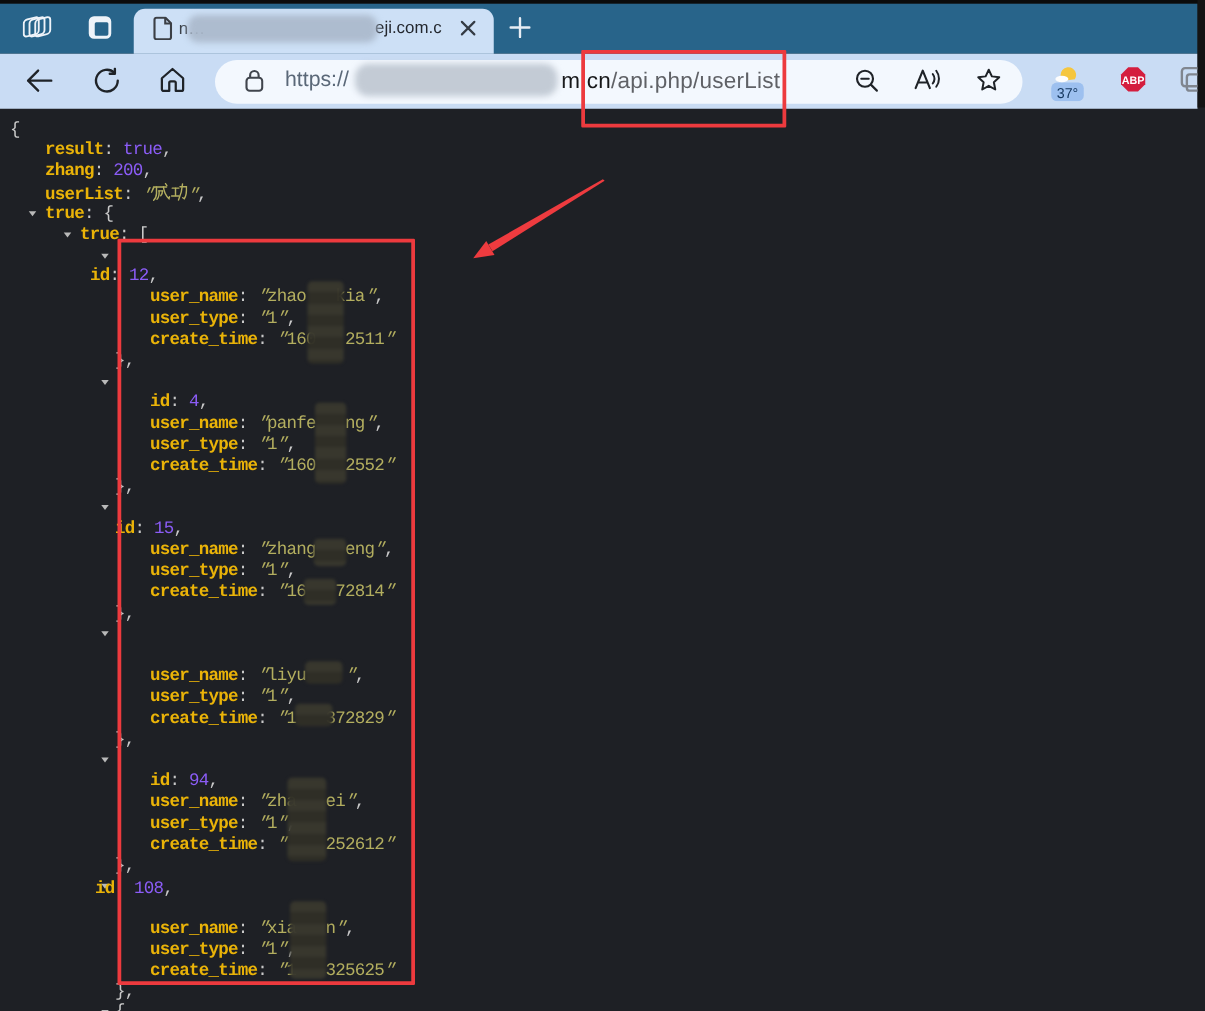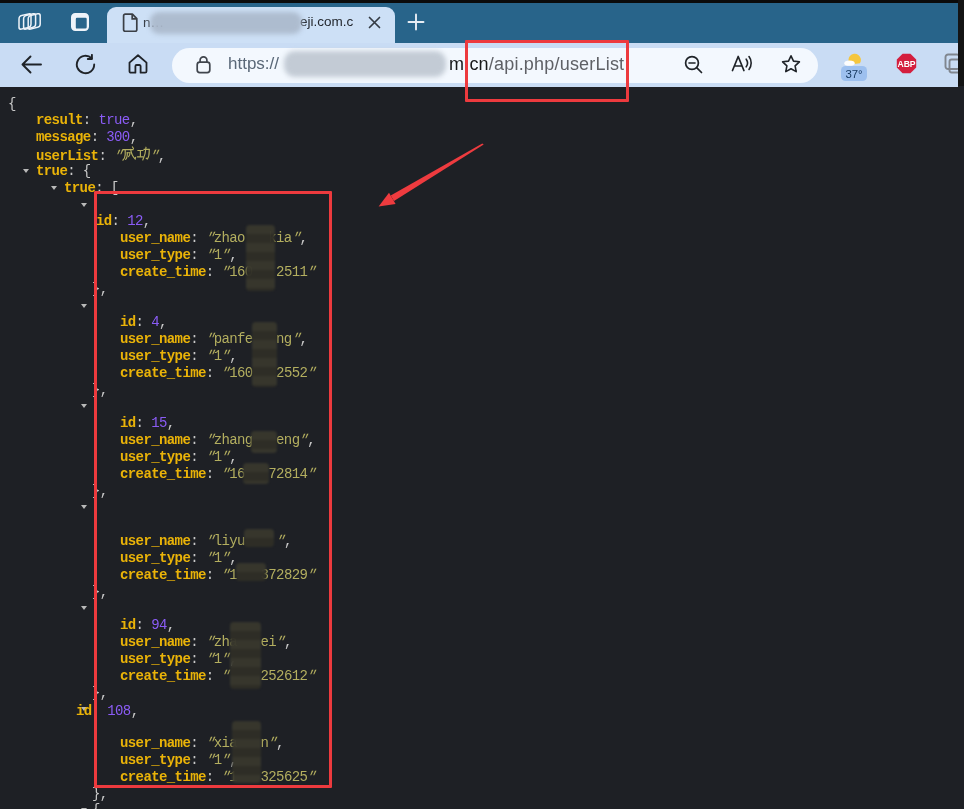--- a/index.html
+++ b/index.html
@@ -98,54 +98,54 @@
   </svg>
 
 <div class="abs" style="left:228px;top:52px;line-height:24px;font-size:17px;color:#5a6878;">https://</div>
 <div class="abs" style="left:449px;top:51px;line-height:26px;font-size:18px;letter-spacing:0.2px;color:#17181a;">m.cn<span style="color:#5f6166">/api.php/userList</span></div>
 <div class="abs" style="left:143px;top:15px;font-size:13.5px;color:#3a4048;">n…</div>
 <div class="abs" style="left:300px;top:14px;font-size:13.5px;color:#23272e;">eji.com.c</div>
 
 <div id="json" class="abs">
 <div class="ln" style="top:0.00px;padding-left:8px"><span class="p v">{</span></div>
 <div class="ln" style="top:16.83px;padding-left:36px"><span class="k">result</span><span class="p v">:</span> <span class="n">true</span><span class="p v">,</span></div>
-<div class="ln" style="top:33.66px;padding-left:36px"><span class="k">message</span><span class="p v">:</span> <span class="n">300</span><span class="p v">,</span></div>
+<div class="ln" style="top:33.66px;padding-left:36px"><span class="k">zhang</span><span class="p v">:</span> <span class="n">200</span><span class="p v">,</span></div>
 <div class="ln" style="top:50.49px;padding-left:36px"><span class="k">userList</span><span class="p v">:</span> <span class="s"><span class="q">″</span></span><svg class="cjk" width="28" height="15" viewBox="0 0 28 15">
         <g stroke="#b3ae5f" stroke-width="1.15" fill="none" stroke-linecap="round">
           <path d="M0.8 3.6 H11.2"></path>
           <path d="M3.2 3.6 V8.8 Q3.0 12.4 0.9 14.2"></path>
           <path d="M5.0 6.7 H8.0"></path>
           <path d="M7.9 6.7 Q8.1 9.2 6.6 10.6"></path>
           <path d="M5.3 6.7 Q5.5 11.6 3.6 13.4"></path>
           <path d="M8.7 3.4 Q9.5 9.6 13.2 13.0 L13.6 11.4"></path>
           <path d="M10.4 0.9 L11.5 2.5"></path>
           <path d="M15.8 4.5 H21.0"></path>
           <path d="M18.4 4.5 V10.4"></path>
           <path d="M15.3 10.8 H21.2"></path>
           <path d="M22.0 3.4 H27.2"></path>
           <path d="M27.2 3.4 Q27.5 10.0 25.4 13.0 L24.2 12.2"></path>
           <path d="M24.0 1.2 Q23.6 8.0 20.8 14.0"></path>
         </g>
       </svg><span class="s"><span class="q">″</span></span><span class="p v">,</span></div>
 <div class="ln" style="top:67.32px;padding-left:36px"><span class="tri" style="left:22.5px"></span><span class="k">true</span><span class="p v">:</span> <span class="p v">{</span></div>
 <div class="ln" style="top:84.15px;padding-left:64px"><span class="tri" style="left:50.5px"></span><span class="k">true</span><span class="p v">:</span> <span class="p v">[</span></div>
 <div class="ln" style="top:100.98px;padding-left:92px"><span class="tri" style="left:81px"></span></div>
-<div class="ln" style="top:117.81px;padding-left:96px"><span class="k">id</span><span class="p v">:</span> <span class="n">12</span><span class="p v">,</span></div>
+<div class="ln" style="top:117.81px;padding-left:72px"><span class="k">id</span><span class="p v">:</span> <span class="n">12</span><span class="p v">,</span></div>
 <div class="ln" style="top:134.64px;padding-left:120px"><span class="k">user_name</span><span class="p v">:</span> <span class="s"><span class="q">″</span>zhao&nbsp;&nbsp;&nbsp;kia<span class="q">″</span></span><span class="p v">,</span></div>
 <div class="ln" style="top:151.47px;padding-left:120px"><span class="k">user_type</span><span class="p v">:</span> <span class="s"><span class="q">″</span>1<span class="q">″</span></span><span class="p v">,</span></div>
 <div class="ln" style="top:168.30px;padding-left:120px"><span class="k">create_time</span><span class="p v">:</span> <span class="s"><span class="q">″</span>160&nbsp;&nbsp;&nbsp;2511<span class="q">″</span></span></div>
 <div class="ln" style="top:185.13px;padding-left:92px"><span class="p v">},</span></div>
 <div class="ln" style="top:201.96px;padding-left:92px"><span class="tri" style="left:81px"></span></div>
 <div class="ln" style="top:218.79px;padding-left:120px"><span class="k">id</span><span class="p v">:</span> <span class="n">4</span><span class="p v">,</span></div>
 <div class="ln" style="top:235.62px;padding-left:120px"><span class="k">user_name</span><span class="p v">:</span> <span class="s"><span class="q">″</span>panfe&nbsp;&nbsp;&nbsp;ng<span class="q">″</span></span><span class="p v">,</span></div>
 <div class="ln" style="top:252.45px;padding-left:120px"><span class="k">user_type</span><span class="p v">:</span> <span class="s"><span class="q">″</span>1<span class="q">″</span></span><span class="p v">,</span></div>
 <div class="ln" style="top:269.28px;padding-left:120px"><span class="k">create_time</span><span class="p v">:</span> <span class="s"><span class="q">″</span>160&nbsp;&nbsp;&nbsp;2552<span class="q">″</span></span></div>
 <div class="ln" style="top:286.11px;padding-left:92px"><span class="p v">},</span></div>
 <div class="ln" style="top:302.94px;padding-left:92px"><span class="tri" style="left:81px"></span></div>
-<div class="ln" style="top:319.77px;padding-left:120px"><span class="k">id</span><span class="p v">:</span> <span class="n">15</span><span class="p v">,</span></div>
+<div class="ln" style="top:319.77px;padding-left:92px"><span class="k">id</span><span class="p v">:</span> <span class="n">15</span><span class="p v">,</span></div>
 <div class="ln" style="top:336.60px;padding-left:120px"><span class="k">user_name</span><span class="p v">:</span> <span class="s"><span class="q">″</span>zhang&nbsp;&nbsp;&nbsp;eng<span class="q">″</span></span><span class="p v">,</span></div>
 <div class="ln" style="top:353.43px;padding-left:120px"><span class="k">user_type</span><span class="p v">:</span> <span class="s"><span class="q">″</span>1<span class="q">″</span></span><span class="p v">,</span></div>
 <div class="ln" style="top:370.26px;padding-left:120px"><span class="k">create_time</span><span class="p v">:</span> <span class="s"><span class="q">″</span>16&nbsp;&nbsp;&nbsp;72814<span class="q">″</span></span></div>
 <div class="ln" style="top:387.09px;padding-left:92px"><span class="p v">},</span></div>
 <div class="ln" style="top:403.92px;padding-left:92px"><span class="tri" style="left:81px"></span></div>
 <div class="ln" style="top:437.58px;padding-left:120px"><span class="k">user_name</span><span class="p v">:</span> <span class="s"><span class="q">″</span>liyu&nbsp;&nbsp;&nbsp;&nbsp;<span class="q">″</span></span><span class="p v">,</span></div>
 <div class="ln" style="top:454.41px;padding-left:120px"><span class="k">user_type</span><span class="p v">:</span> <span class="s"><span class="q">″</span>1<span class="q">″</span></span><span class="p v">,</span></div>
 <div class="ln" style="top:471.24px;padding-left:120px"><span class="k">create_time</span><span class="p v">:</span> <span class="s"><span class="q">″</span>1&nbsp;&nbsp;&nbsp;372829<span class="q">″</span></span></div>
 <div class="ln" style="top:488.07px;padding-left:92px"><span class="p v">},</span></div>
 <div class="ln" style="top:504.90px;padding-left:92px"><span class="tri" style="left:81px"></span></div>

